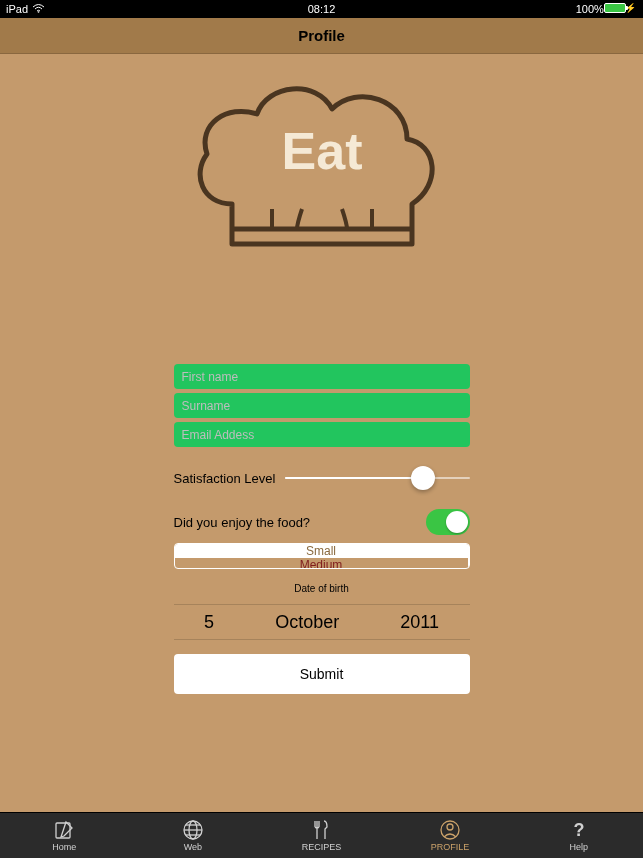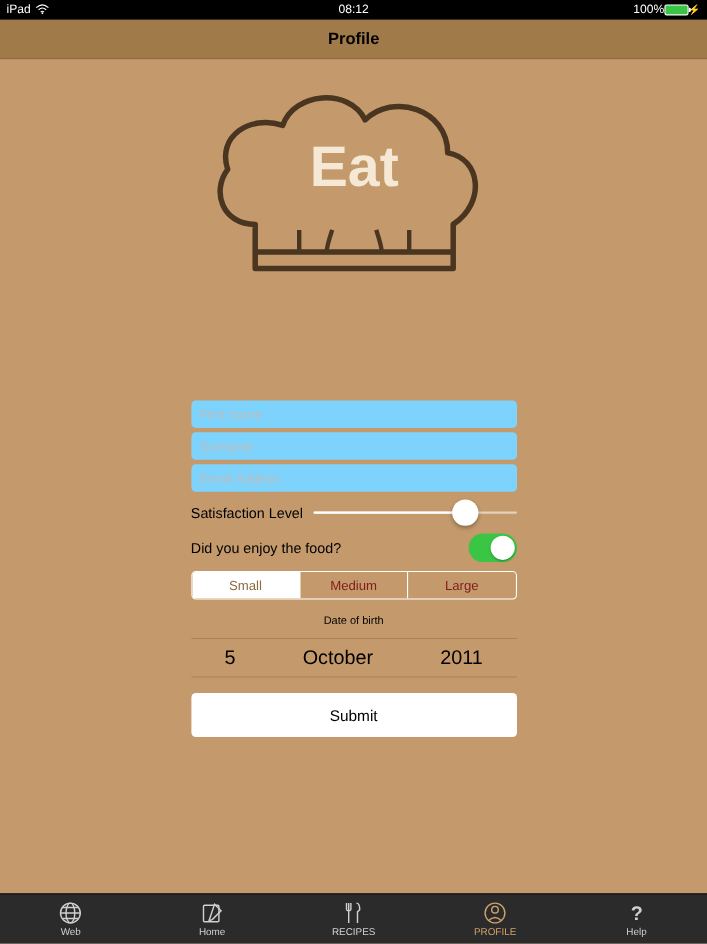--- a/index.html
+++ b/index.html
@@ -1,37 +1,37 @@
 <!DOCTYPE html>
 <html><head>
 <meta charset="utf-8">
 <style>
   * { box-sizing: border-box; margin: 0; padding: 0; font-family: -apple-system, Helvetica, Arial, sans-serif; }
   html, body { width: 643px; height: 858px; overflow: hidden; }
   .device { width: 643px; height: 858px; background: #c49a6c; display: flex; flex-direction: column; }
   .status-bar { height: 18px; background: #000; color: #fff; font-size: 11px; display: flex; align-items: center; padding: 0 6px; justify-content: space-between; }
   .status-left { display: flex; align-items: center; gap: 4px; }
   .status-center { position: absolute; left: 50%; transform: translateX(-50%); }
-  .status-right { display: flex; align-items: center; gap: 0; }
+  .status-right { display: flex; align-items: flex-start; gap: 0; }
   .battery { width: 22px; height: 10px; border: 1px solid #fff; border-radius: 2px; position: relative; background: #3ac544; }
   .battery::after { content: ""; position: absolute; right: -3px; top: 2px; width: 2px; height: 4px; background: #fff; border-radius: 0 1px 1px 0; }
   .nav-bar { height: 36px; background: #a17a4a; display: flex; align-items: center; justify-content: center; color: #000; font-size: 15px; font-weight: 600; border-bottom: 1px solid rgba(0,0,0,.15); }
   .content { flex: 1; background: #c49a6c; display: flex; flex-direction: column; align-items: center; position: relative; }
   .logo { width: 300px; height: 230px; display: flex; flex-direction: column; align-items: center; justify-content: center; position: relative; }
   .form-area { width: 296px; margin-top: 80px; display: flex; flex-direction: column; gap: 4px; }
-  .text-field { height: 25px; background: #7dd3fc; border-radius: 4px; border: none; padding: 0 8px; font-size: 12px; color: #333; }
+  .text-field { height: 25px; background: #22c55e; border-radius: 4px; border: none; padding: 0 8px; font-size: 12px; color: #333; }
   .text-field::placeholder { color: #bdbdbd; }
-  .row { display: flex; align-items: center; justify-content: space-between; height: 26px; font-size: 13px; color: #000; margin-top: 2px; }
+  .row { display: flex; align-items: center; justify-content: space-between; height: 26px; font-size: 13px; color: #000; margin-top: 14px; }
   .slider-wrap { flex: 1; margin-left: 10px; display: flex; align-items: center; }
   .slider-track { flex: 1; height: 2px; background: rgba(255,255,255,.55); position: relative; border-radius: 2px; }
   .slider-fill { position: absolute; left: 0; top: 0; bottom: 0; width: 75%; background: #fff; border-radius: 2px; }
   .slider-thumb { position: absolute; left: 75%; top: 50%; width: 24px; height: 24px; background: #fff; border-radius: 50%; transform: translate(-50%,-50%); box-shadow: 0 2px 4px rgba(0,0,0,.3); }
   .switch { width: 44px; height: 26px; background: #3ac544; border-radius: 13px; position: relative; }
   .switch-knob { position: absolute; right: 2px; top: 2px; width: 22px; height: 22px; background: #fff; border-radius: 50%; box-shadow: 0 1px 2px rgba(0,0,0,.3); }
-  .segmented { display: flex; height: 26px; border: 1px solid #fff; border-radius: 4px; overflow: hidden; margin-top: 4px; }
+  .segmented { display: flex; height: 26px; border: 1px solid #fff; border-radius: 4px; overflow: hidden; margin-top: 4px; flex-direction: column; }
   .segment { flex: 1; display: flex; align-items: center; justify-content: center; font-size: 12px; color: #7f1d1d; border-right: 1px solid #fff; }
   .segment:last-child { border-right: none; }
   .segment.selected { background: #fff; color: #8a6a3f; }
   .label-center { text-align: center; font-size: 10px; color: #000; margin-top: 10px; margin-bottom: 6px; }
   .picker { display: flex; justify-content: space-around; align-items: center; height: 36px; font-size: 18px; color: #000; border-top: 1px solid rgba(0,0,0,.15); border-bottom: 1px solid rgba(0,0,0,.15); margin-bottom: 10px; }
   .submit { height: 40px; background: #fff; border: none; border-radius: 4px; font-size: 14px; color: #000; }
   .tab-bar { height: 46px; background: #2b2b2b; display: flex; border-top: 1px solid #000; }
   .tab { flex: 1; display: flex; flex-direction: column; align-items: center; justify-content: center; gap: 1px; color: #d0d0d0; font-size: 9px; }
   .tab.active { color: #cba26a; }
   .tab-icon { width: 24px; height: 22px; display: flex; align-items: center; justify-content: center; }
@@ -112,37 +112,37 @@
 
       <button class="submit">Submit</button>
     </div>
 
   </div>
 
   <div class="tab-bar">
     <div class="tab">
       <span class="tab-icon">
         <svg width="22" height="22" viewBox="0 0 22 22">
+            <rect x="3" y="4" width="14" height="15" rx="1" stroke-width="1.3"></rect>
+            <path d="M13 3 L19 9 L11 17 L8 18 L9 15 Z" stroke-width="1.3"></path>
+          </svg>
+      </span>
+      <span>Home</span>
+    </div>
+    <div class="tab">
+      <span class="tab-icon">
+        <svg width="22" height="22" viewBox="0 0 22 22">
             <circle cx="11" cy="11" r="9" stroke-width="1.3"></circle>
             <ellipse cx="11" cy="11" rx="4" ry="9" stroke-width="1.3"></ellipse>
             <line x1="2" y1="11" x2="20" y2="11" stroke-width="1.3"></line>
             <line x1="3.5" y1="6" x2="18.5" y2="6" stroke-width="1.3"></line>
             <line x1="3.5" y1="16" x2="18.5" y2="16" stroke-width="1.3"></line>
           </svg>
       </span>
       <span>Web</span>
-    </div>
-    <div class="tab">
-      <span class="tab-icon">
-        <svg width="22" height="22" viewBox="0 0 22 22">
-            <rect x="3" y="4" width="14" height="15" rx="1" stroke-width="1.3"></rect>
-            <path d="M13 3 L19 9 L11 17 L8 18 L9 15 Z" stroke-width="1.3"></path>
-          </svg>
-      </span>
-      <span>Home</span>
     </div>
     <div class="tab">
       <span class="tab-icon">
         <svg width="22" height="22" viewBox="0 0 22 22">
             <path d="M7 2 L7 20 M5 2 L5 8 M9 2 L9 8 M5 8 Q7 10 9 8 M14 2 Q17 2 17 8 L15 10 L15 20" stroke-width="1.3"></path>
           </svg>
       </span>
       <span>RECIPES</span>
     </div>
     <div class="tab active">

